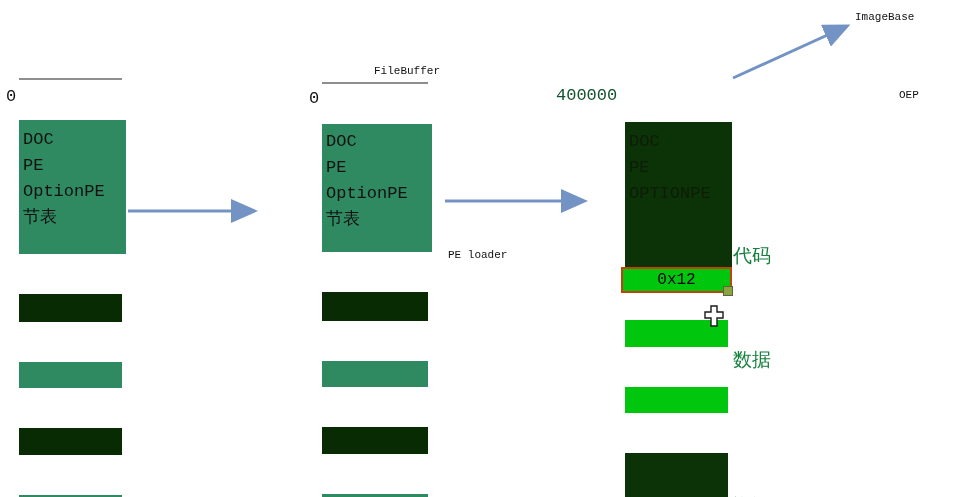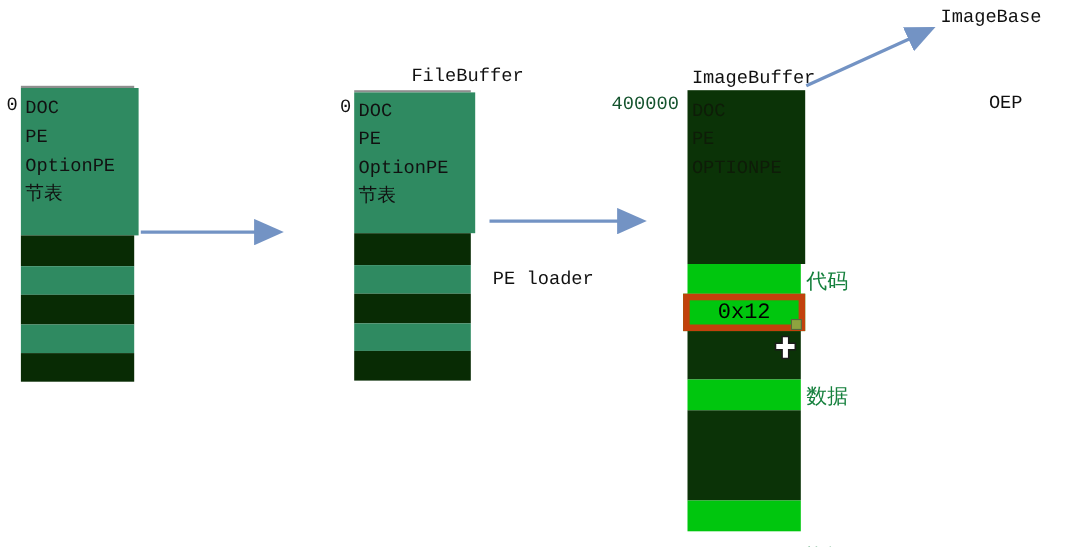--- a/index.html
+++ b/index.html
@@ -2,39 +2,39 @@
 <html><head>
 <meta charset="utf-8">
 <style>
   html,body { margin:0; padding:0; background:#fff; }
   .canvas {
     position:relative; width:975px; height:497px;
     background:#ffffff; overflow:hidden;
     font-family:"Liberation Mono","DejaVu Sans Mono",monospace;
     color:#111;
   }
-  .txt { position:absolute; white-space:nowrap; font-size:17px; line-height:20px; }
+  .txt { position:absolute; white-space:nowrap; font-size:11px; line-height:20px; }
   .offset { font-size:17px; }
   .red { color:#14532d; }
   .block { position:absolute; }
-  .seg { width:100%; }
+  .seg { width:100%;margin-top:40px; }
   .mgreen { background:#2f8a61; }
   .dgreen { background:#082b04; }
   .idgreen { background:#0b3307; }
   .bgreen { background:#00c60e; }
   .rows { padding:7px 0 0 4px; }
   .rows div { font-size:17px; line-height:26px; }
   .block1, .block2 { border-top:2px solid #8e8e8e; }
   .imgrows div { color:#0e1c08; }
   
   .valbox {
     position:absolute; left:-4px; right:-4px; top:185px; height:22px;
-    background:#00c60e; border:6px solid #c2410c;
+    background:#00c60e; border:2px solid #c2410c;
     display:flex; align-items:center; justify-content:center;
-    font-size:20px; color:#000;
+    font-size:16px; color:#000;
   }
   .handle {
     position:absolute; right:-3px; bottom:-5px; width:8px; height:8px;
     background:#8da33f; border:1px solid #57663b;
   }
   .seclabel { position:absolute; font-size:19px; color:#15803d;
     font-family:"Liberation Sans","DejaVu Sans",sans-serif; }
   .cursor { position:absolute; left:703px; top:304px; }
   svg.arrows { position:absolute; left:0; top:0; pointer-events:none; }
 </style>
@@ -72,21 +72,20 @@
     </div>
     <div class="seg dgreen" style="height:29px;"></div>
     <div class="seg mgreen" style="height:26px;"></div>
     <div class="seg dgreen" style="height:27px;"></div>
     <div class="seg mgreen" style="height:25px;"></div>
     <div class="seg dgreen" style="height:27px;"></div>
   </div>
 
   <div class="txt" style="left:448px; top:245px;font-family:Liberation Mono, monospace;">PE loader</div>
 
-  <div class="txt" style="left:629px; top:62px;">ImageBuffer</div>
 
   <div class="txt offset red" style="left:556px; top:86px;">400000</div>
 
   <div class="block" style="left:625px; top:82px; width:103px;">
     <div class="seg idgreen rows imgrows" style="height:151px;">
       <div>DOC</div>
       <div>PE</div>
       <div>OPTIONPE</div>
     </div>
     <div class="seg bgreen" style="height:27px;"></div>

